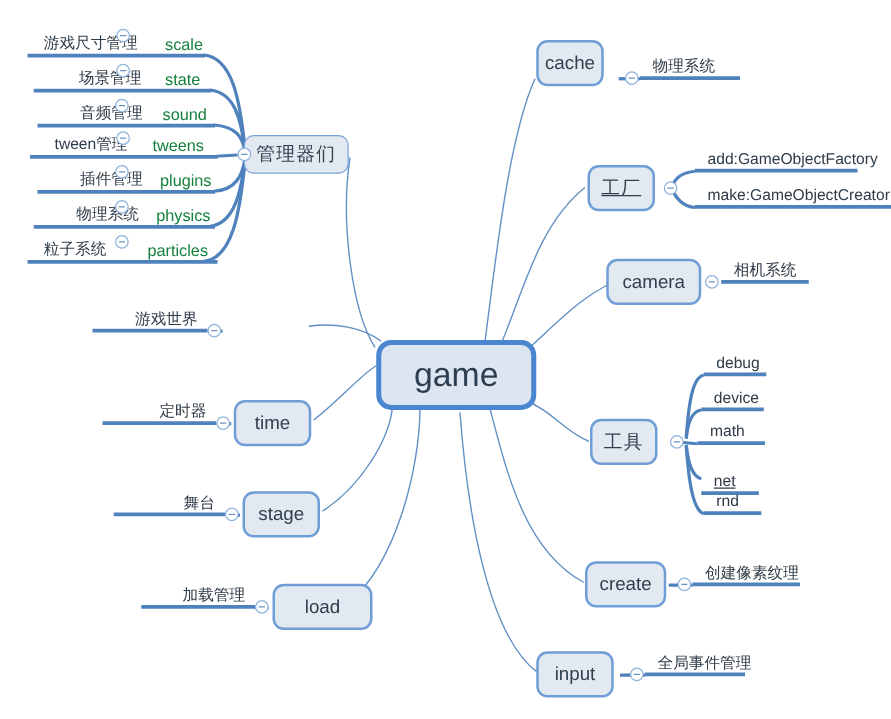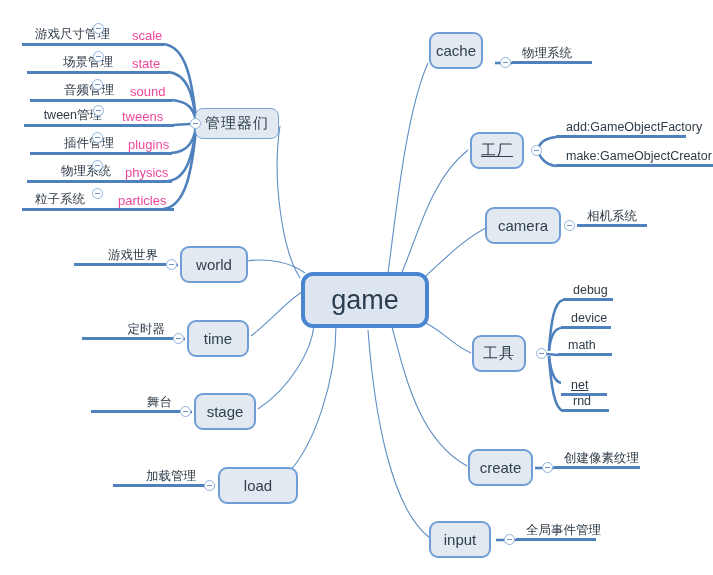--- a/index.html
+++ b/index.html
@@ -94,21 +94,21 @@
     position: absolute;
     bottom: 3px;
     font-size: 12.5px;
     color: #2f3b47;
     text-align: right;
   }
   .mrow .enlab {
     position: absolute;
     bottom: 3px;
     font-size: 13px;
-    color: #ec4899;
+    color: #15803d;
   }
   .mrow .bar {
     position: absolute;
     left: 0;
     bottom: 0;
     height: 0;
     border-bottom: 3px solid #4f81bd;
   }
 
   
@@ -247,23 +247,20 @@
   </div>
   <div class="toggle" style="left:92px; top:160px;"></div>
 
   <div class="mrow" style="left:22px; top:187px; width:152px;">
     <span class="cnlab" style="left:0px; width:76px; text-align:center;">粒子系统</span>
     <span class="enlab" style="left:96px;">particles</span>
     <span class="bar" style="width:152px;"></span>
   </div>
   <div class="toggle" style="left:92px; top:188px;"></div>
 
-  <div class="node lvl1" style="left:180px; top:246px; width:68px; height:37px;">
-    <span>world</span>
-  </div>
   <div class="toggle" style="left:166px; top:259px;"></div>
   <div class="leaf left" style="left:74px; top:244px; width:92px;">
     <span class="txt">游戏世界</span>
   </div>
 
   <div class="node lvl1" style="left:187px; top:320px; width:62px; height:37px;">
     <span>time</span>
   </div>
   <div class="toggle" style="left:173px; top:333px;"></div>
   <div class="leaf left" style="left:82px; top:318px; width:91px;">

